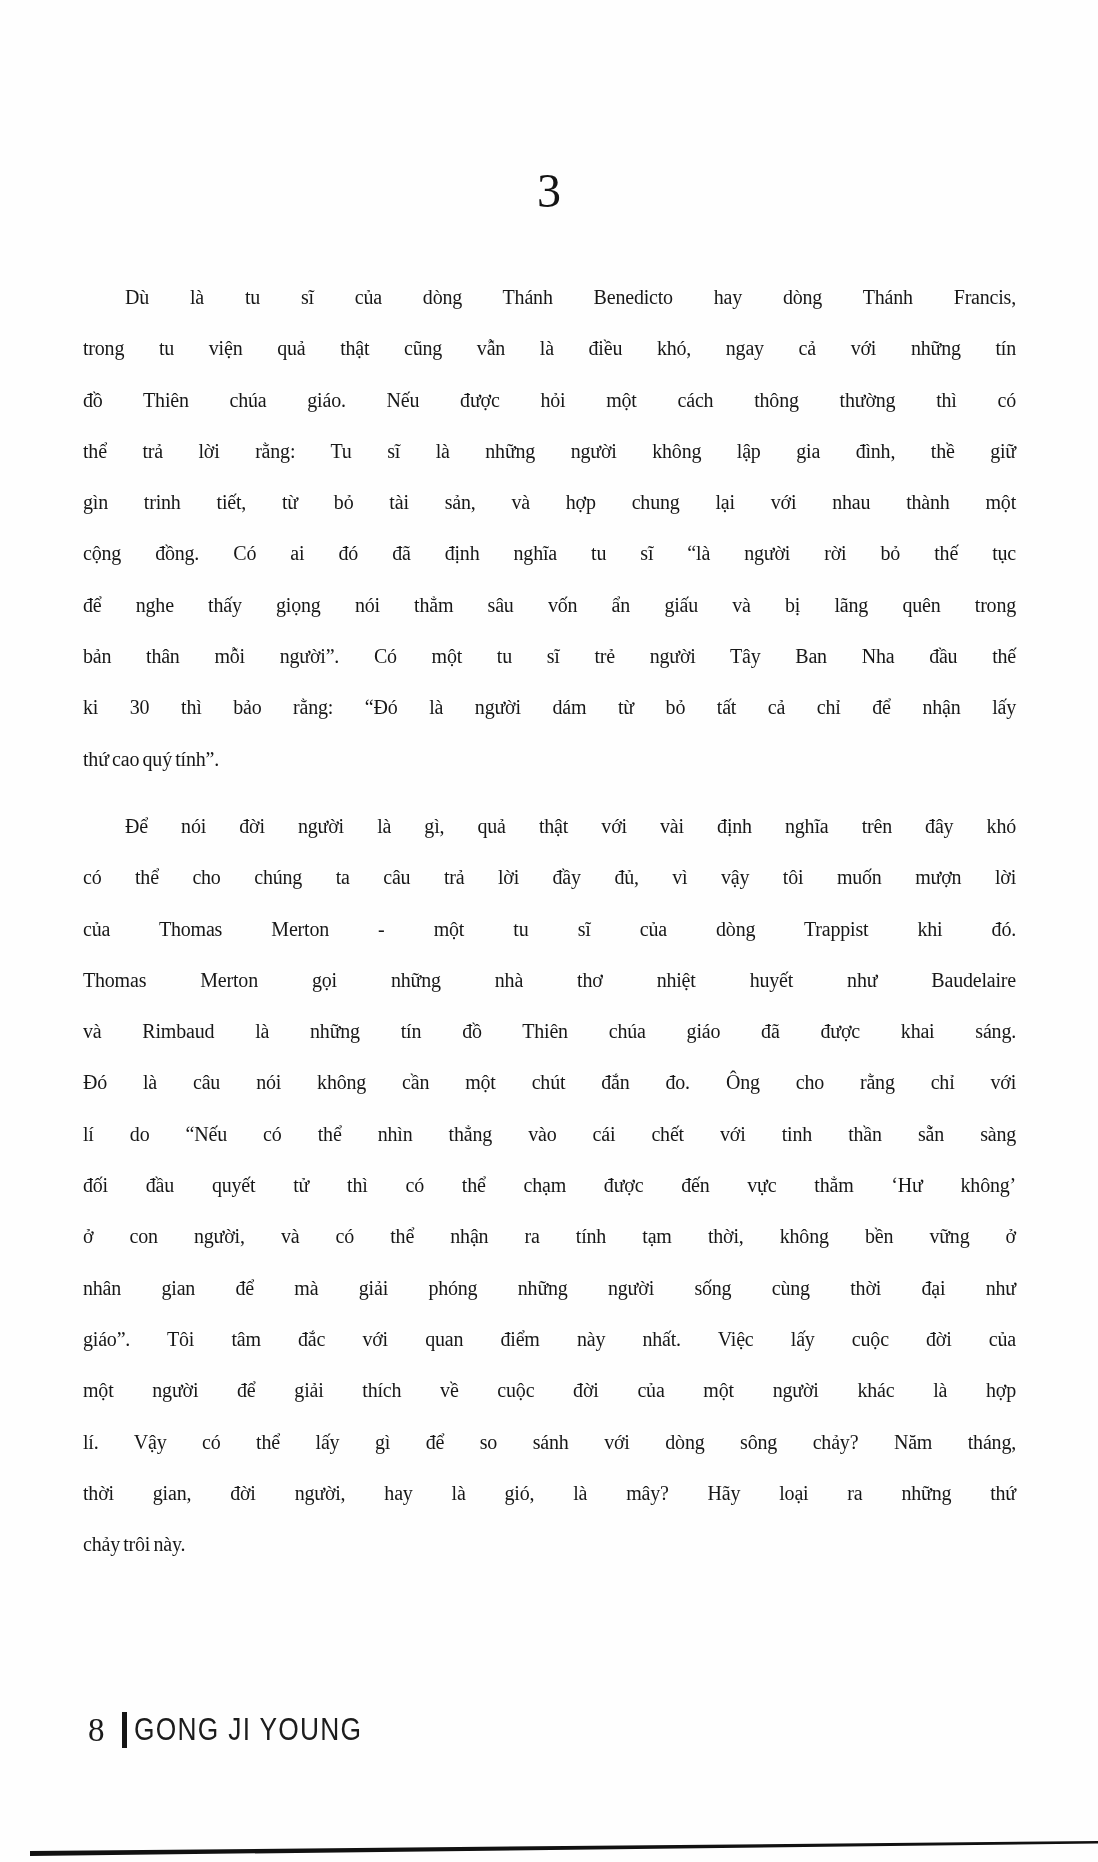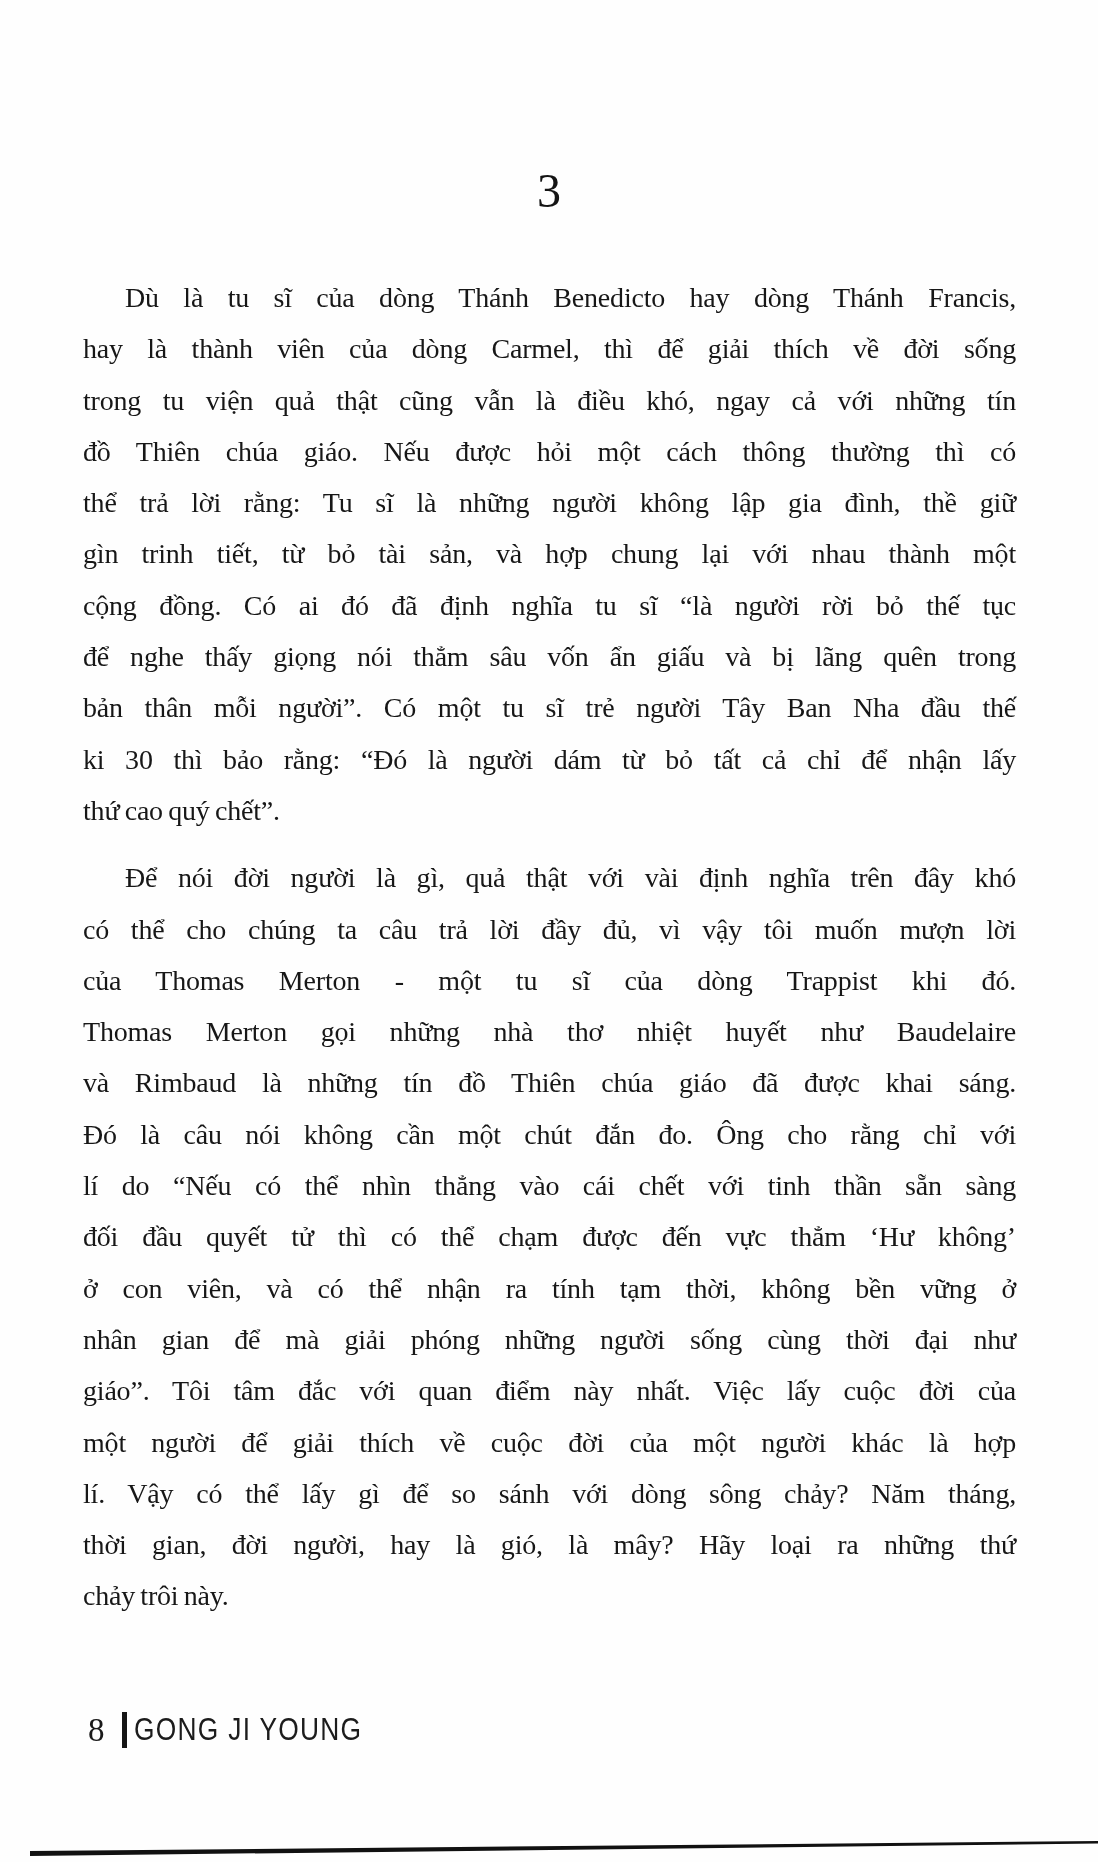--- a/index.html
+++ b/index.html
@@ -30,21 +30,21 @@
     position: absolute;
     left: 83px;
     top: 272px;
     width: 933px;
   }
   .paragraph { margin: 0; }
   .para-gap { margin-top: 16px; }
   .text-line {
     height: 51.3px;
     line-height: 51.3px;
-    font-size: 28px;
+    font-size: 20px;
     letter-spacing: -0.2px;
     word-spacing: -1.5px;
     text-align: justify;
     text-align-last: justify;
     color: #171717;
   }
   .text-line.first-line { text-indent: 42px; }
   .text-line.last-line { text-align-last: left; }
   .footer {
     position: absolute;
@@ -88,41 +88,40 @@
 </head>
 <body>
 
 <div class="page">
 
   <div class="chapter-num">3</div>
 
   <div class="text-block">
     <div class="paragraph">
         <div class="text-line first-line">Dù là tu sĩ của dòng Thánh Benedicto hay dòng Thánh Francis,</div>
-        <div class="text-line">hay là thành viên của dòng Carmel, thì để giải thích về đời sống</div>
         <div class="text-line">trong tu viện quả thật cũng vẫn là điều khó, ngay cả với những tín</div>
         <div class="text-line">đồ Thiên chúa giáo. Nếu được hỏi một cách thông thường thì có</div>
         <div class="text-line">thể trả lời rằng: Tu sĩ là những người không lập gia đình, thề giữ</div>
         <div class="text-line">gìn trinh tiết, từ bỏ tài sản, và hợp chung lại với nhau thành một</div>
         <div class="text-line">cộng đồng. Có ai đó đã định nghĩa tu sĩ “là người rời bỏ thế tục</div>
         <div class="text-line">để nghe thấy giọng nói thẳm sâu vốn ẩn giấu và bị lãng quên trong</div>
         <div class="text-line">bản thân mỗi người”. Có một tu sĩ trẻ người Tây Ban Nha đầu thế</div>
         <div class="text-line">ki 30 thì bảo rằng: “Đó là người dám từ bỏ tất cả chỉ để nhận lấy</div>
-        <div class="text-line last-line">thứ cao quý chết”.</div>
+        <div class="text-line last-line">thứ cao quý tính”.</div>
       </div>
     <div class="paragraph para-gap">
         <div class="text-line first-line">Để nói đời người là gì, quả thật với vài định nghĩa trên đây khó</div>
         <div class="text-line">có thể cho chúng ta câu trả lời đầy đủ, vì vậy tôi muốn mượn lời</div>
         <div class="text-line">của Thomas Merton - một tu sĩ của dòng Trappist khi đó.</div>
         <div class="text-line">Thomas Merton gọi những nhà thơ nhiệt huyết như Baudelaire</div>
         <div class="text-line">và Rimbaud là những tín đồ Thiên chúa giáo đã được khai sáng.</div>
         <div class="text-line">Đó là câu nói không cần một chút đắn đo. Ông cho rằng chỉ với</div>
         <div class="text-line">lí do “Nếu có thể nhìn thẳng vào cái chết với tinh thần sẵn sàng</div>
         <div class="text-line">đối đầu quyết tử thì có thể chạm được đến vực thẳm ‘Hư không’</div>
-        <div class="text-line">ở con viên, và có thể nhận ra tính tạm thời, không bền vững ở</div>
+        <div class="text-line">ở con người, và có thể nhận ra tính tạm thời, không bền vững ở</div>
         <div class="text-line">nhân gian để mà giải phóng những người sống cùng thời đại như</div>
         <div class="text-line">giáo”. Tôi tâm đắc với quan điểm này nhất. Việc lấy cuộc đời của</div>
         <div class="text-line">một người để giải thích về cuộc đời của một người khác là hợp</div>
         <div class="text-line">lí. Vậy có thể lấy gì để so sánh với dòng sông chảy? Năm tháng,</div>
         <div class="text-line">thời gian, đời người, hay là gió, là mây? Hãy loại ra những thứ</div>
         <div class="text-line last-line">chảy trôi này.</div>
       </div>
   </div>
 
   <div class="footer">

